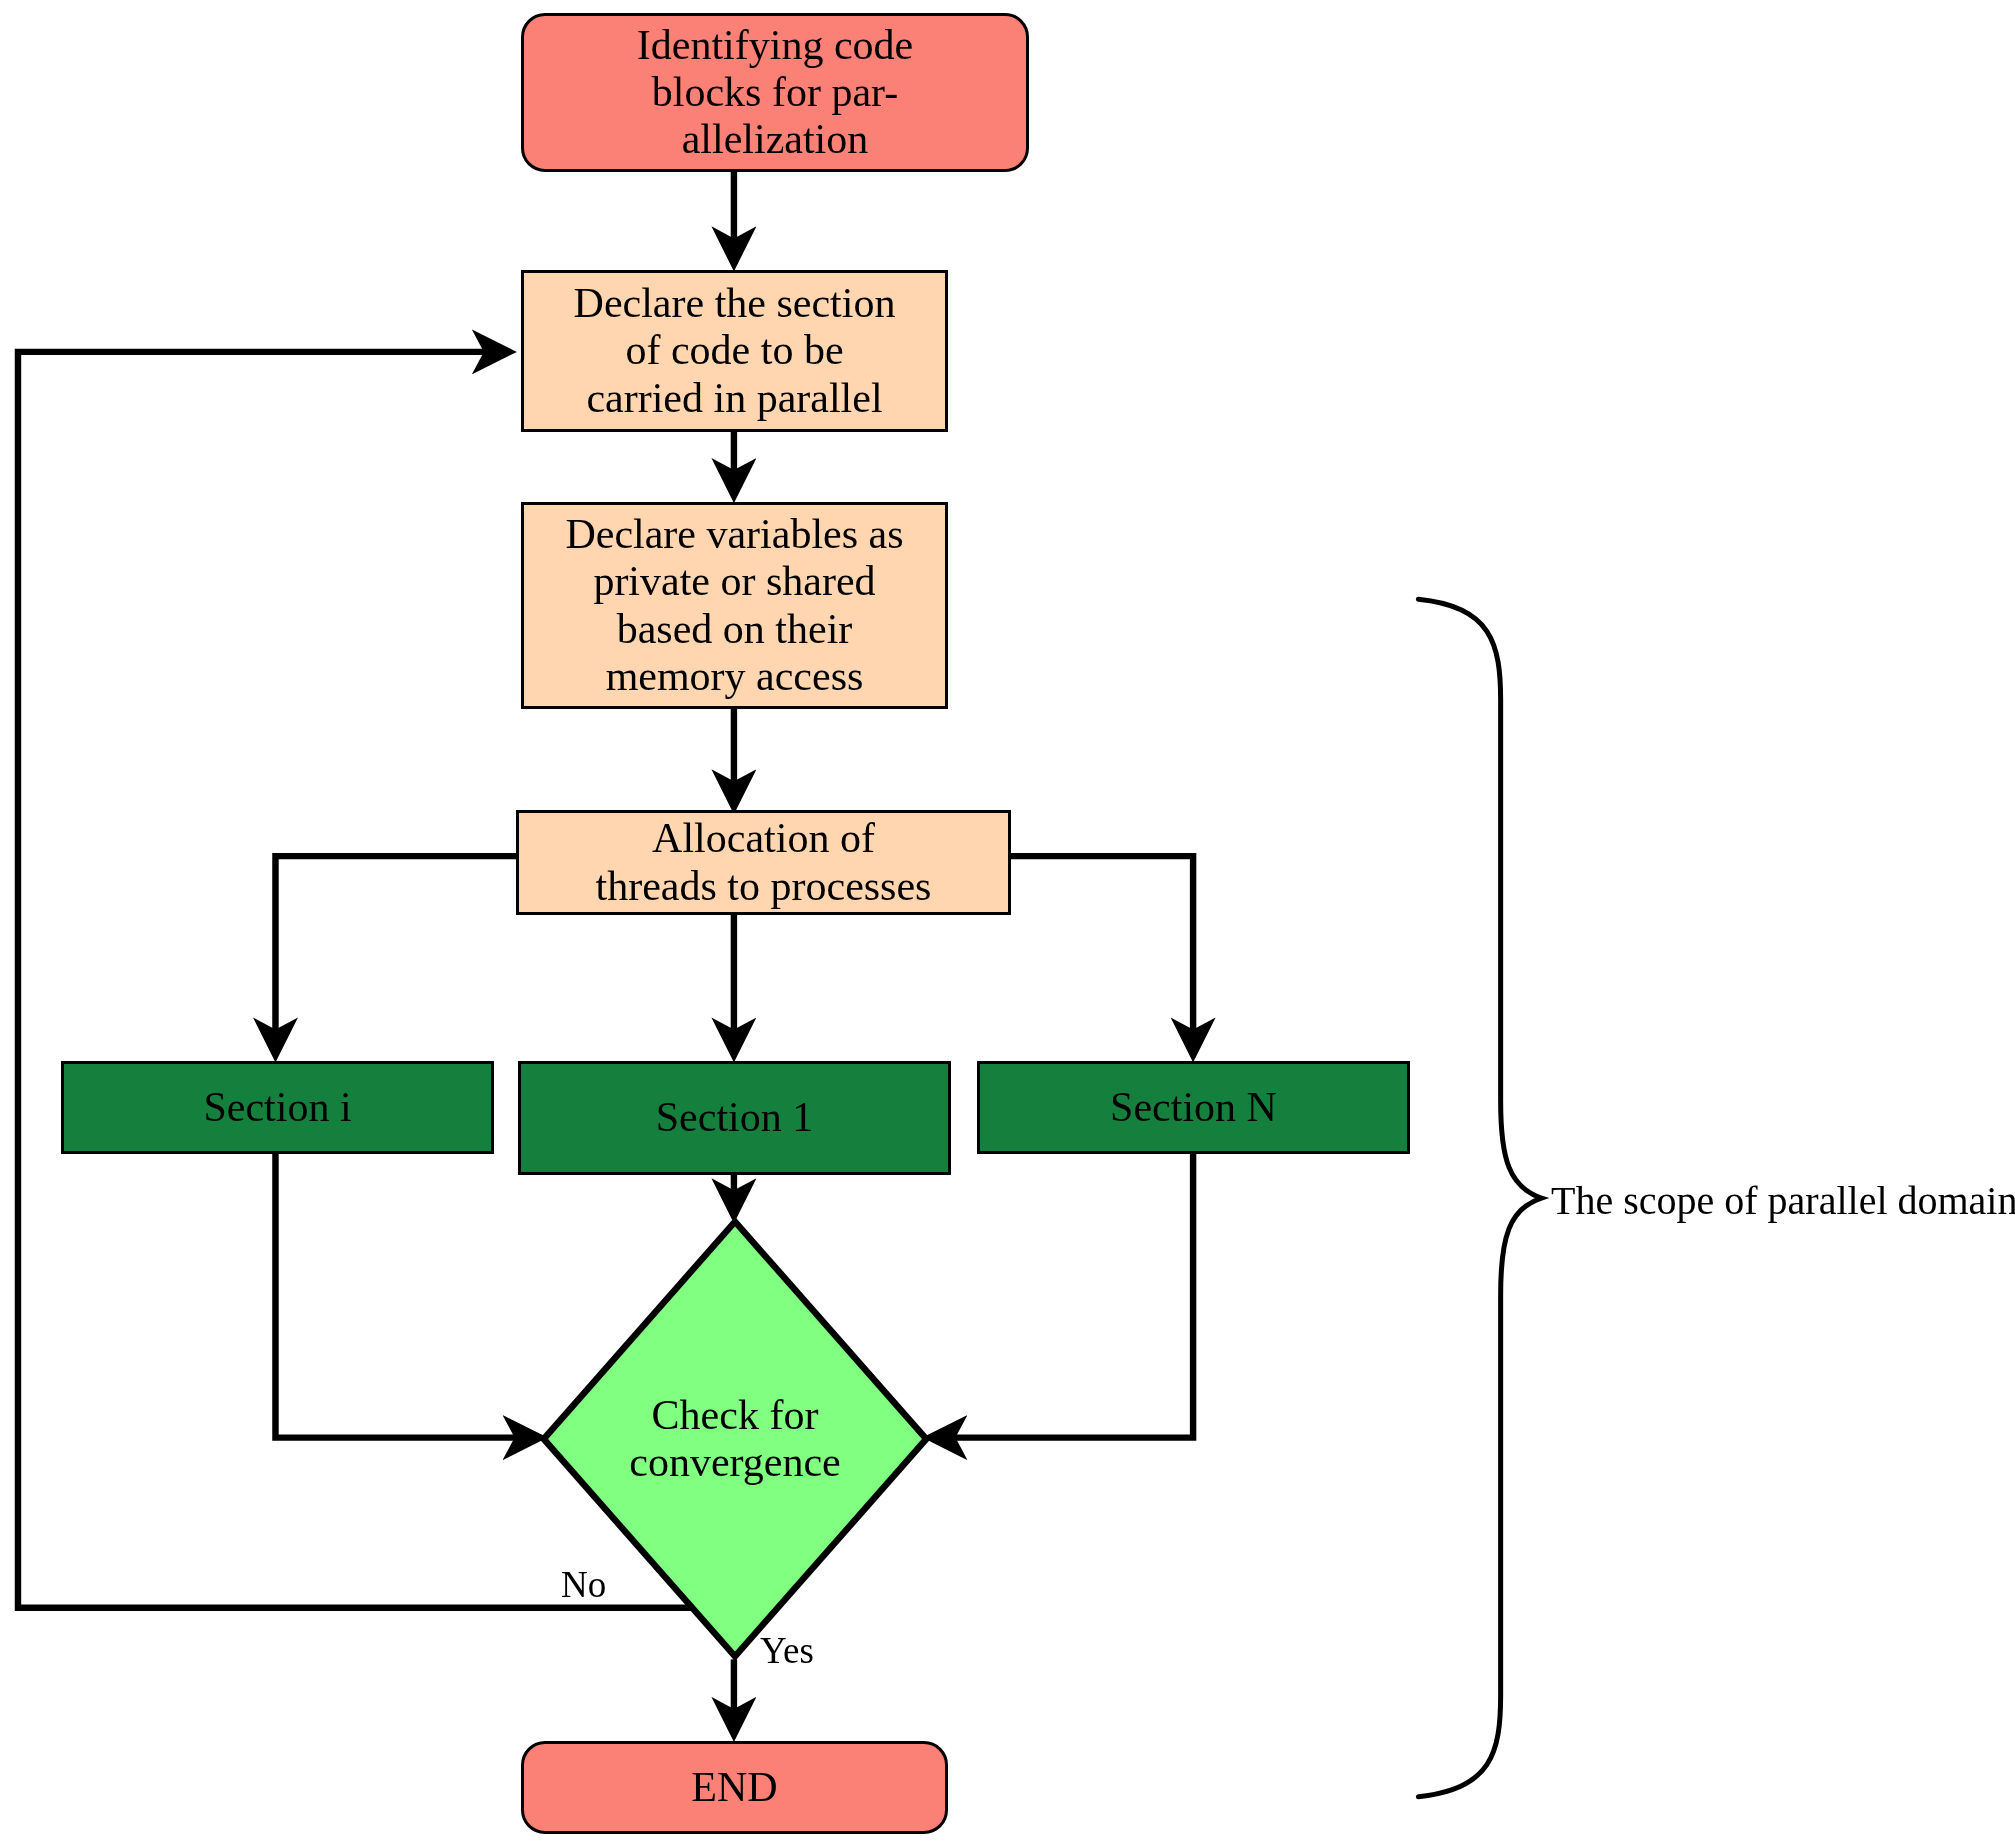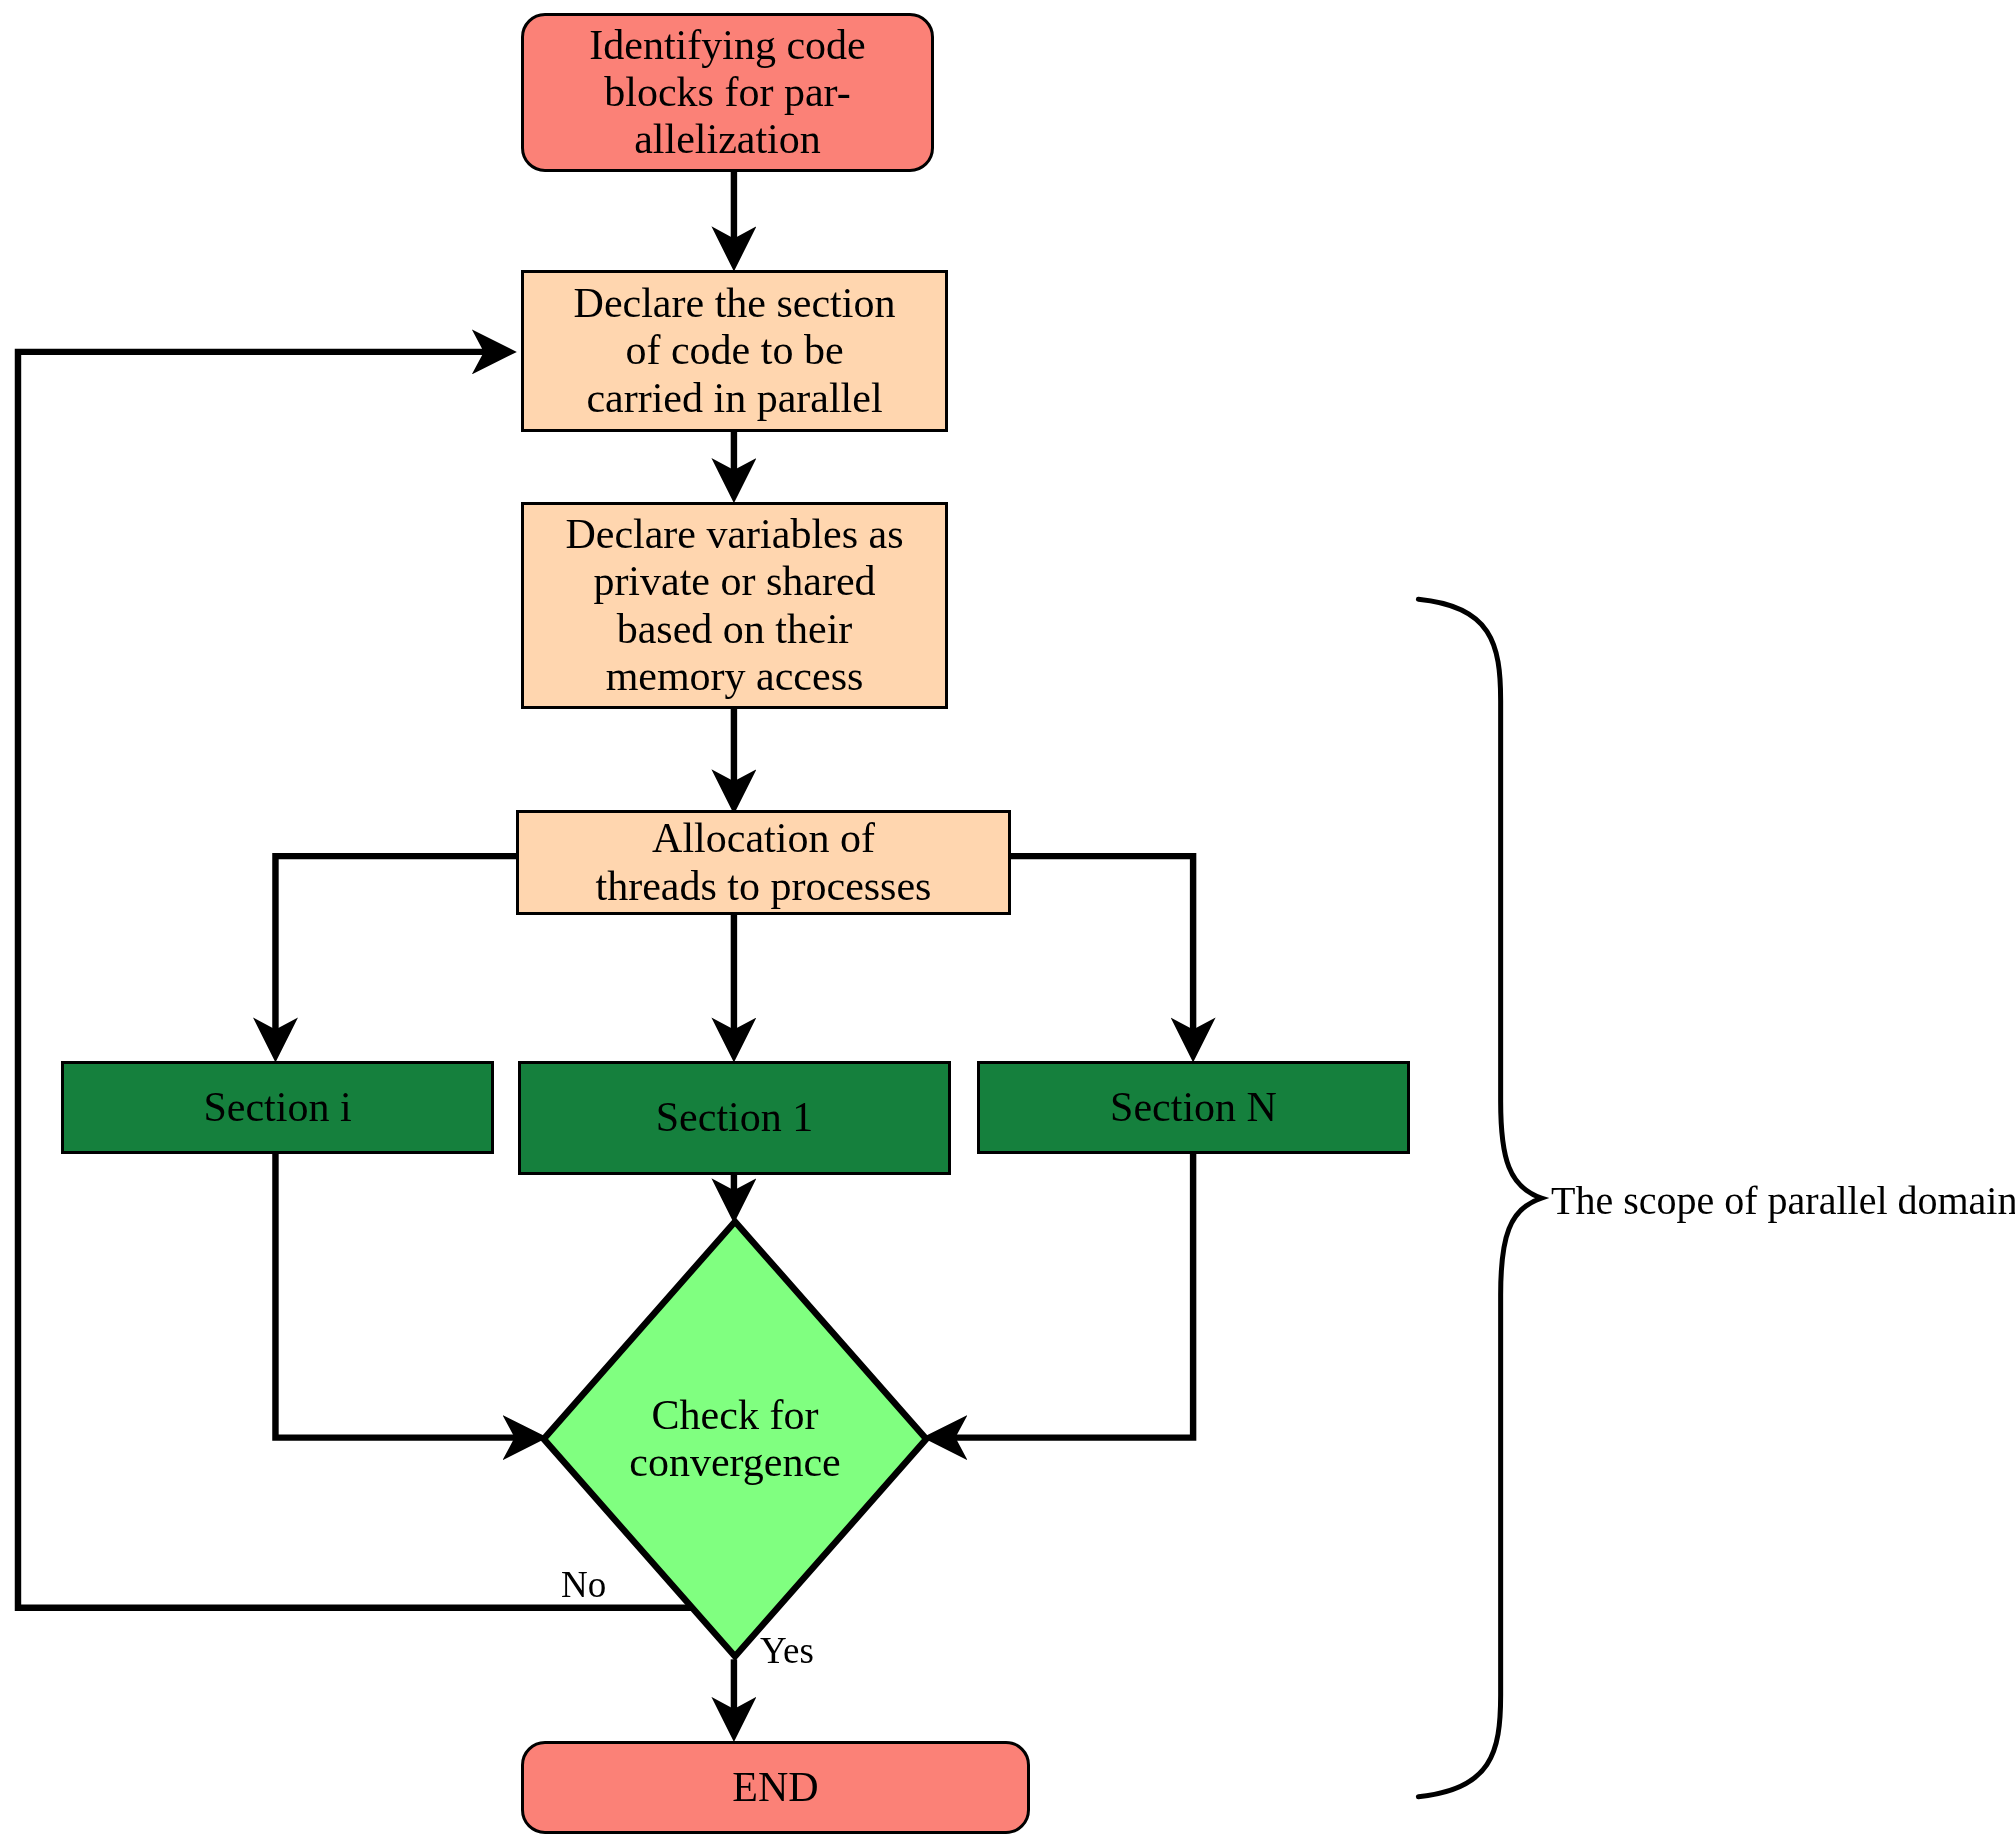--- a/index.html
+++ b/index.html
@@ -131,21 +131,21 @@
       <path d="M 1983 838
                C 2085 848, 2098 900, 2098 980
                L 2098 1540
                C 2098 1620, 2110 1660, 2155 1675
                C 2110 1690, 2098 1730, 2098 1810
                L 2098 2370
                C 2098 2450, 2085 2502, 1983 2512"></path>
     </g>
   </svg>
 
-  <div class="node node-terminal" style="left:521px; top:13px; width:413px; height:159px;">Identifying code
+  <div class="node node-terminal" style="left:521px; top:13px; width:508px; height:159px;">Identifying code
 blocks for par-
 allelization</div>
 
   <div class="node node-process" style="left:521px; top:270px; width:427px; height:162px;">Declare the section
 of code to be
 carried in parallel</div>
 
   <div class="node node-process" style="left:521px; top:502px; width:427px; height:207px;">Declare variables as
 private or shared
 based on their
@@ -161,21 +161,21 @@
   <div class="node node-section" style="left:977px; top:1061px; width:433px; height:93px;">Section N</div>
 
   <div class="diamond-wrap" style="left:540px; top:1218px; width:390px; height:442px;">
     <svg width="390" height="442" viewBox="0 0 545 618" xmlns="http://www.w3.org/2000/svg">
       <polygon points="272.5,5 540,309 272.5,613 5,309" fill="#80ff80" stroke="#000000" stroke-width="9" stroke-linejoin="miter"></polygon>
     </svg>
     <div class="diamond-label">Check for
 convergence</div>
   </div>
 
-  <div class="node node-terminal" style="left:521px; top:1741px; width:509px; height:93px;">END</div>
+  <div class="node node-terminal" style="left:521px; top:1741px; width:427px; height:93px;">END</div>
 
   <div class="edge-label" style="left:561px; top:1563px;">No</div>
 
   <div class="edge-label" style="left:760px; top:1629px;">Yes</div>
 
   <div class="brace-label" style="left:1551px; top:1177px;">The scope of parallel domain</div>
 
 </div>
 
 

